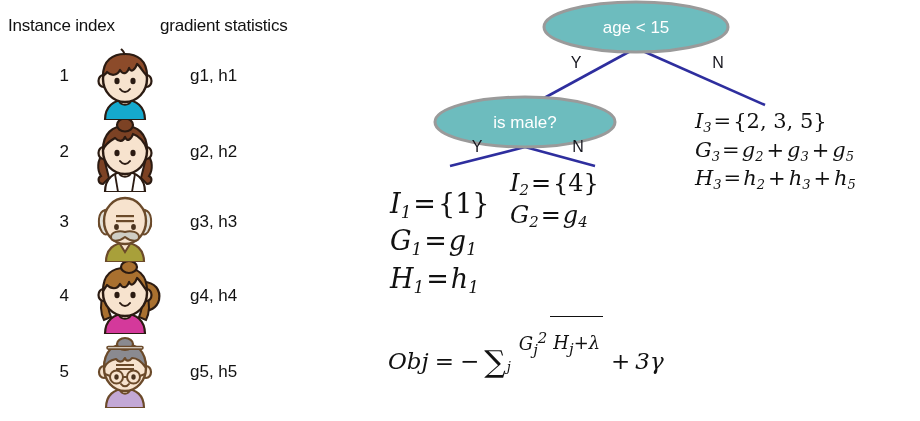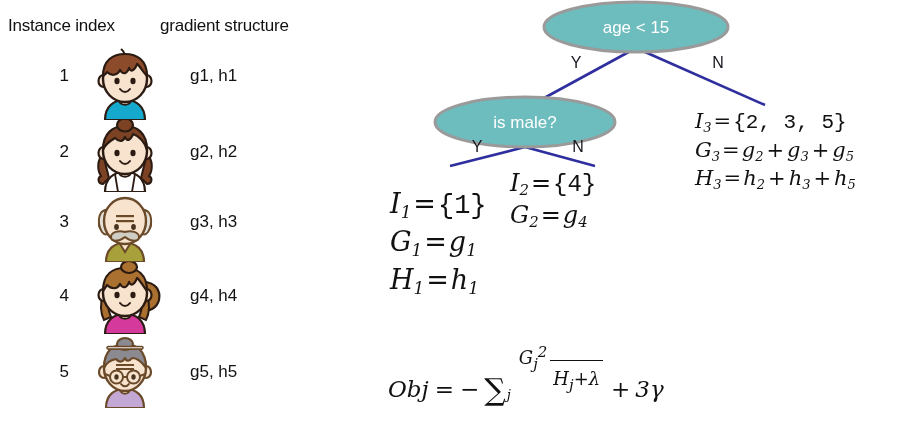--- a/index.html
+++ b/index.html
@@ -40,21 +40,21 @@
 
   
   .math{
     position:absolute;
     font-family:"DejaVu Serif", serif;
     font-style:italic;
     color:#111;
     white-space:nowrap;
     line-height:1.30;
   }
-  .math .up{font-style:normal;font-family:Liberation Mono, monospace;}
+  .math .up{font-style:normal;}
   .math sub{font-size:0.62em;font-style:italic;vertical-align:-0.28em;}
   .math .op{font-style:normal;padding:0 2px;}
   .mline{display:block;}
 
   #leaf1{left:38px;top:186px;font-size:27px;margin-left:12px;}
   #leaf2{left:170px;top:168px;font-size:24px;}
   #leaf3{left:355px;top:108px;font-size:21px;}
 
   
   #obj-formula{
@@ -66,37 +66,37 @@
   #obj-formula .sum{
     font-style:normal;font-size:30px;line-height:0.8;
     font-family:"DejaVu Serif", serif;padding:0 1px;
   }
   #obj-formula .sumsub{font-size:0.58em;vertical-align:-0.55em;font-style:italic;}
   .frac{
     display:inline-flex;flex-direction:row;align-items:center;
     vertical-align:middle;font-size:0.78em;margin:0 5px;
   }
   .frac .num{padding:0 3px;line-height:1.05;}
-  .frac .den{border-top:1.4px solid #111;padding:8px 3px;line-height:1.15;margin-top:44px;}
+  .frac .den{border-top:1.4px solid #111;padding:16px 3px;line-height:1.15;}
 
   #caption{
     position:absolute;left:48px;top:388px;
     font-family:"Liberation Sans", sans-serif;
     font-size:17px;color:#111;white-space:nowrap;letter-spacing:-0.1px;
   }
 </style>
 </head>
 <body>
 
 <div class="root">
 
   <div id="left-panel">
 
     <div class="hdr" id="hdr-index">Instance index</div>
-    <div class="hdr" id="hdr-stats">gradient structure</div>
+    <div class="hdr" id="hdr-stats">gradient statistics</div>
 
     <div class="inst-row" style="top:48px">
       <div class="inst-idx" style="top:18px">1</div>
       <div class="avatar-wrap">
         <svg width="80" height="72" viewBox="0 0 80 72">
 
           <path d="M20 72 C20 58 29 52 40 52 C51 52 60 58 60 72 Z" fill="#15A9CE" stroke="#2B1B12" stroke-width="2.2"></path>
           <path d="M34 53 C36 58 44 58 46 53" fill="#F7E3CE" stroke="#2B1B12" stroke-width="2"></path>
 
           <ellipse cx="18.5" cy="33" rx="5" ry="6" fill="#F7E3CE" stroke="#2B1B12" stroke-width="2.2"></ellipse>

